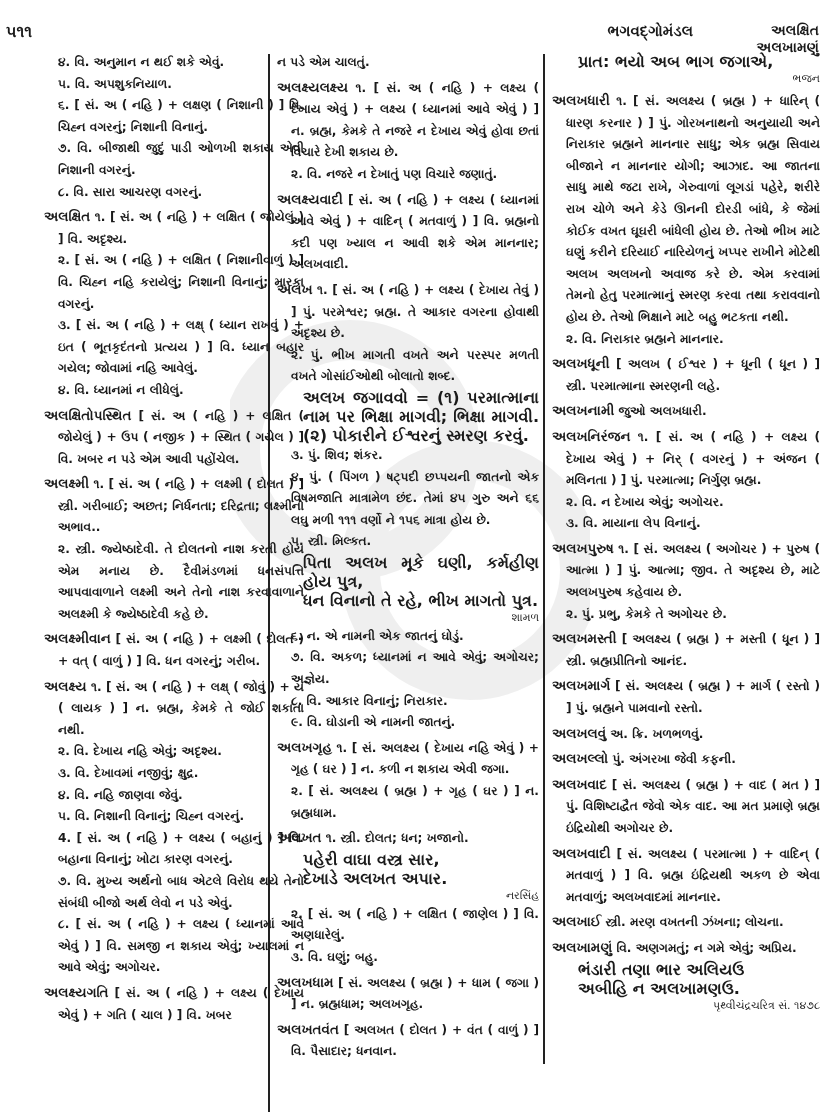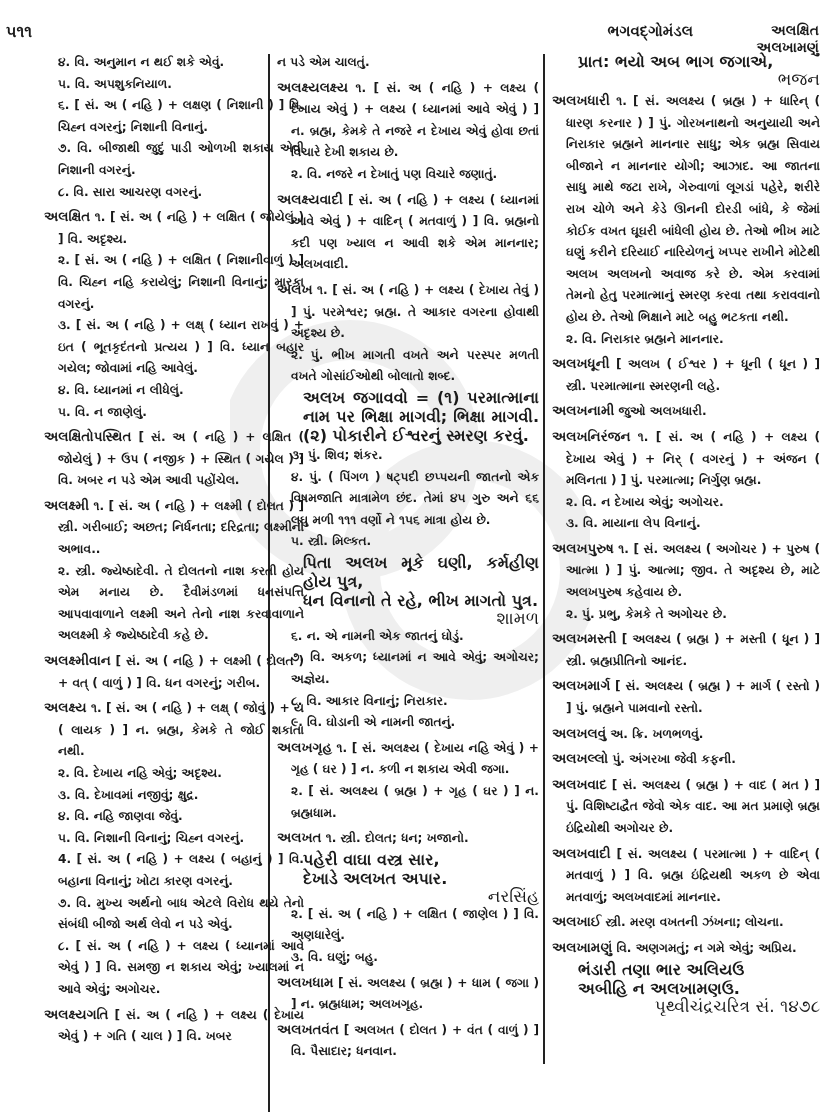--- a/index.html
+++ b/index.html
@@ -30,21 +30,21 @@
     .col2 { left: 277px; width: 262px; }
     .col3 { left: 552px; width: 268px; }
     .divider { position: absolute; top: 2px; width: 2px; background: #222; }
     .div1 { left: 268px; height: 1058px; }
     .div2 { left: 543px; height: 1010px; }
     .entry { margin: 0 0 3px 0; text-align: justify; }
     .hw { font-weight: 900; font-size: 13.5px; }
     .sense { display: block; padding-left: 14px; text-indent: 0; }
     .first { display: block; padding-left: 14px; text-indent: -14px; }
     .quote { display: block; padding-left: 26px; font-weight: bold; font-size: 16px; line-height: 19px; }
-    .src { display: block; text-align: right; font-weight: normal; font-size: 17px; line-height: 16px; }
+    .src { display: block; text-align: right; font-weight: normal; font-size: 11px; line-height: 16px; }
   </style>
 </head>
 <body>
 
 <svg class="watermark" viewBox="0 0 360 420">
   <circle cx="120" cy="150" r="110" fill="none" stroke="#000" stroke-width="40"></circle>
   <circle cx="240" cy="270" r="110" fill="none" stroke="#000" stroke-width="40"></circle>
 </svg>
 
 <div class="header">
@@ -66,21 +66,20 @@
       <span class="sense">૫. વિ. અપશુકનિયાળ.</span>
       <span class="sense">૬. [ સં. અ ( નહિ ) + લક્ષણ ( નિશાની ) ] વિ. ચિહ્ન વગરનું; નિશાની વિનાનું.</span>
       <span class="sense">૭. વિ. બીજાથી જુદું પાડી ઓળખી શકાય એવી નિશાની વગરનું.</span>
       <span class="sense">૮. વિ. સારા આચરણ વગરનું.</span>
     </div>
     <div class="entry">
       <span class="first"><span class="hw">અલક્ષિત</span> <span>૧. [ સં. અ ( નહિ ) + લક્ષિત ( જોયેલું ) ] વિ. અદૃશ્ય.</span></span>
       <span class="sense">૨. [ સં. અ ( નહિ ) + લક્ષિત ( નિશાનીવાળું ) ] વિ. ચિહ્ન નહિ કરાયેલું; નિશાની વિનાનું; મારકા વગરનું.</span>
       <span class="sense">૩. [ સં. અ ( નહિ ) + લક્ષ્ ( ધ્યાન રાખવું ) + ઇત ( ભૂતકૃદંતનો પ્રત્યય ) ] વિ. ધ્યાન બહાર ગયેલ; જોવામાં નહિ આવેલું.</span>
       <span class="sense">૪. વિ. ધ્યાનમાં ન લીધેલું.</span>
-      <span class="sense">૫. વિ. ન જાણેલું.</span>
     </div>
     <div class="entry">
       <span class="first"><span class="hw">અલક્ષિતોપસ્થિત</span> <span>[ સં. અ ( નહિ ) + લક્ષિત ( જોયેલું ) + ઉપ ( નજીક ) + સ્થિત ( ગયેલ ) ] વિ. ખબર ન પડે એમ આવી પહોંચેલ.</span></span>
     </div>
     <div class="entry">
       <span class="first"><span class="hw">અલક્ષ્મી</span> <span>૧. [ સં. અ ( નહિ ) + લક્ષ્મી ( દોલત ) ] સ્ત્રી. ગરીબાઈ; અછત; નિર્ધનતા; દરિદ્રતા; લક્ષ્મીનો અભાવ..</span></span>
       <span class="sense">૨. સ્ત્રી. જ્યેષ્ઠાદેવી. તે દોલતનો નાશ કરતી હોય એમ મનાય છે. દૈવીમંડળમાં ધનસંપત્તિ આપવાવાળાને લક્ષ્મી અને તેનો નાશ કરવાવાળાને અલક્ષ્મી કે જ્યેષ્ઠાદેવી કહે છે.</span>
     </div>
     <div class="entry">
       <span class="first"><span class="hw">અલક્ષ્મીવાન</span> <span>[ સં. અ ( નહિ ) + લક્ષ્મી ( દોલત ) + વત્ ( વાળું ) ] વિ. ધન વગરનું; ગરીબ.</span></span>

